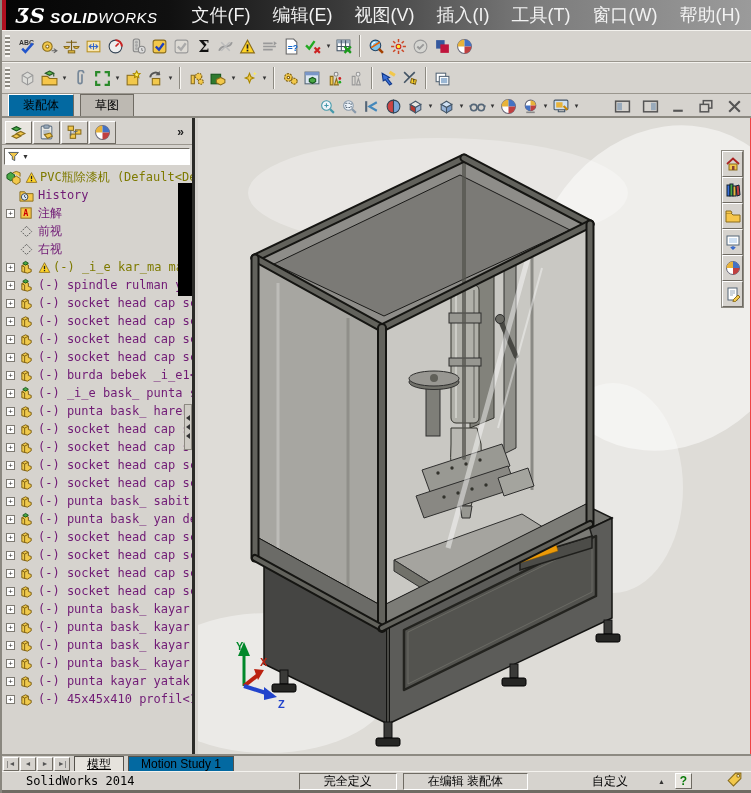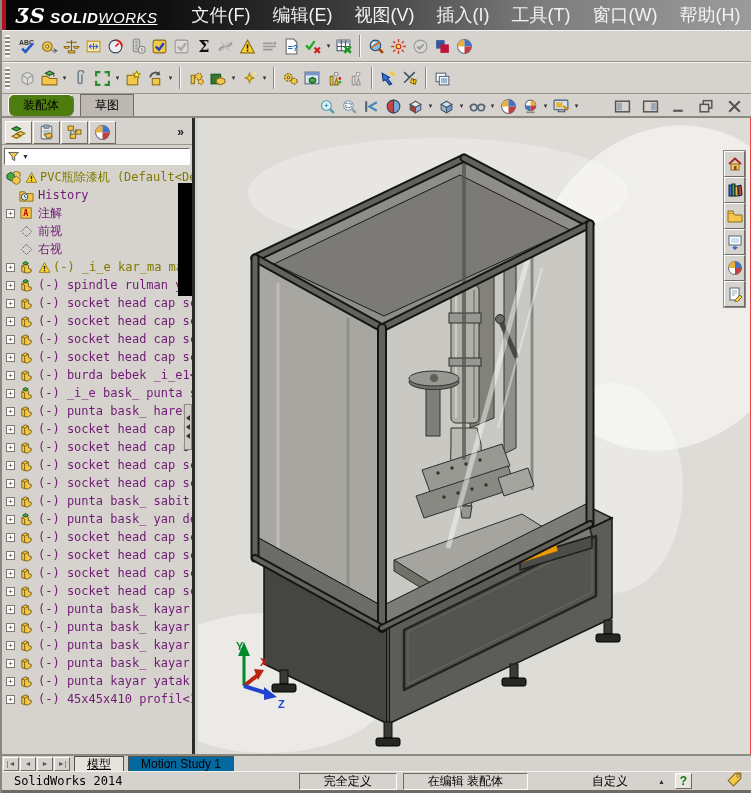--- a/index.html
+++ b/index.html
@@ -1,29 +1,29 @@
 <!DOCTYPE html>
 <html><head>
 <meta charset="utf-8">
 <style>
   * { margin:0; padding:0; box-sizing:border-box; }
   html,body { width:751px; height:793px; overflow:hidden;
     font-family:"Liberation Sans", sans-serif; background:#d6d3ce; }
   #app { position:relative; width:751px; height:793px; background:#d6d3ce;
-    border-left:2px solid #8a877f; border-right:2px solid #ef4444; }
+    border-left:2px solid #8a877f; border-right:4px solid #ef4444; }
 
   
   #titlebar { position:absolute; left:0; top:0; width:751px; height:30px;
     background:linear-gradient(to right,#050505 0%,#101010 22%,#3a3a3a 45%,#7d7d7d 72%,#9b9b9b 100%);
     display:flex; align-items:center; }
   #tb-accent { position:absolute; left:0; top:0; width:4px; height:30px; background:#b01020; }
   #brand { display:flex; align-items:baseline; color:#fff; margin-left:14px; margin-right:26px; white-space:nowrap; }
   #logo-mark { font-style:italic; font-weight:bold; font-size:21px; margin-right:5px; font-family:"DejaVu Serif", serif; }
   #brand-solid { font-style:italic; font-weight:bold; font-size:15px; letter-spacing:.5px; }
-  #brand-works { font-style:italic; font-weight:normal; font-size:15px; letter-spacing:.5px;text-decoration:underline; }
+  #brand-works { font-style:italic; font-weight:normal; font-size:15px; letter-spacing:.5px; }
   #menubar { display:flex; gap:6px; }
   .menu-item { color:#f2f2f2; font-size:18px; padding:4px 8px; cursor:default; white-space:nowrap; }
   #tb-right { margin-left:auto; display:flex; align-items:center; gap:3px; padding-right:8px; }
   .tb-ic { width:20px; height:20px; display:flex; align-items:center; justify-content:center; }
   .tb-ic svg { width:17px; height:17px; }
 
   
   .toolbar-row { position:absolute; left:0; width:751px; background:#d6d3ce;
     border-top:1px solid #f4f2ee; border-bottom:1px solid #9a968e; display:flex; align-items:center; }
   #toolbar1 { top:30px; height:32px; }
@@ -33,21 +33,21 @@
   .tbtn { width:22px; height:24px; display:inline-flex; align-items:center; justify-content:center; }
   .tbtn svg { width:17px; height:17px; }
   .caret { width:9px; font-size:7px; color:#333; display:inline-flex; align-items:center; justify-content:center; }
   .tsep { width:2px; height:22px; margin:0 4px; border-left:1px solid #8d8a82; border-right:1px solid #f8f6f2; }
 
   
   #cmdrow { position:absolute; left:0; top:94px; width:751px; height:24px; background:#d6d3ce;
     border-bottom:2px solid #8d8a82; display:flex; align-items:flex-end; }
   .cmdtab { font-size:12px; padding:2px 14px; margin-left:6px;
     border:1px solid #6f6b63; border-bottom:none; background:#d6d3ce; }
-  .cmdtab.active { background:#4d7c0f; border-color:#fff #6f6b63 #d6d3ce #fff;border-radius:6px; }
+  .cmdtab.active { background:#0369a1; border-color:#fff #6f6b63 #d6d3ce #fff; }
   .cmdtab.inactive { background:#bdb9b2; }
   #viewtools { position:absolute; left:314px; top:0; height:24px; display:flex; align-items:center; }
   #docwin-btns { position:absolute; right:8px; top:0; height:24px; display:flex; align-items:center; gap:6px; }
   #docwin-btns .tbtn { color:#444; }
 
   
   #panel { position:absolute; left:0; top:118px; width:193px; height:636px; background:#d6d3ce;
     border-right:3px solid #2b2b28; overflow:hidden; }
   #fm-tabs { display:flex; align-items:center; height:27px; padding:2px 2px 0 3px; border-bottom:1px solid #9a968e; }
   .fm-tab { width:27px; height:23px; display:flex; align-items:center; justify-content:center;
@@ -93,21 +93,21 @@
   .vcr { width:16px; height:14px; font-size:7px; color:#555; background:#d6d3ce;
     border:1px solid; border-color:#fff #6f6b63 #6f6b63 #fff; display:flex; align-items:center; justify-content:center; margin-left:1px; }
   .mtab { font-size:12px; padding:0 12px; height:16px; display:flex; align-items:center;
     border:1px solid #55524c; border-bottom:none; margin-left:4px; }
   .mtab.active { background:#e6e3dd; text-decoration:underline; }
   .mtab.inactive { background:#0369a1; }
 
   
   #statusbar { position:absolute; left:0; top:771px; width:751px; height:19px; background:#d6d3ce;
     border-top:1px solid #f4f2ee; display:flex; align-items:center; font-size:12px; }
-  #status-app { padding-left:12px; font-family:"DejaVu Sans Mono", monospace; }
+  #status-app { padding-left:24px; font-family:"DejaVu Sans Mono", monospace; }
   .status-box { height:17px; display:flex; align-items:center; padding:0 24px; margin-left:6px;
     border:1px solid; border-color:#6f6b63 #fff #fff #6f6b63; white-space:nowrap; }
   #status-right { margin-left:auto; display:flex; align-items:center; padding-right:10px; }
   #custom-caret { font-size:7px; margin:0 10px 0 6px; color:#333; }
   #status-help { width:17px; height:16px; border:1px solid; border-color:#fff #6f6b63 #6f6b63 #fff;
     color:#0a7a0a; font-weight:bold; font-size:12px; display:flex; align-items:center; justify-content:center; background:#e8e5df; margin-right:34px;}
   #status-tag svg { width:17px; height:17px; }
   #bottom-edge { position:absolute; left:0; top:790px; width:751px; height:3px; background:#6f6b63; }
 </style>
 </head>

